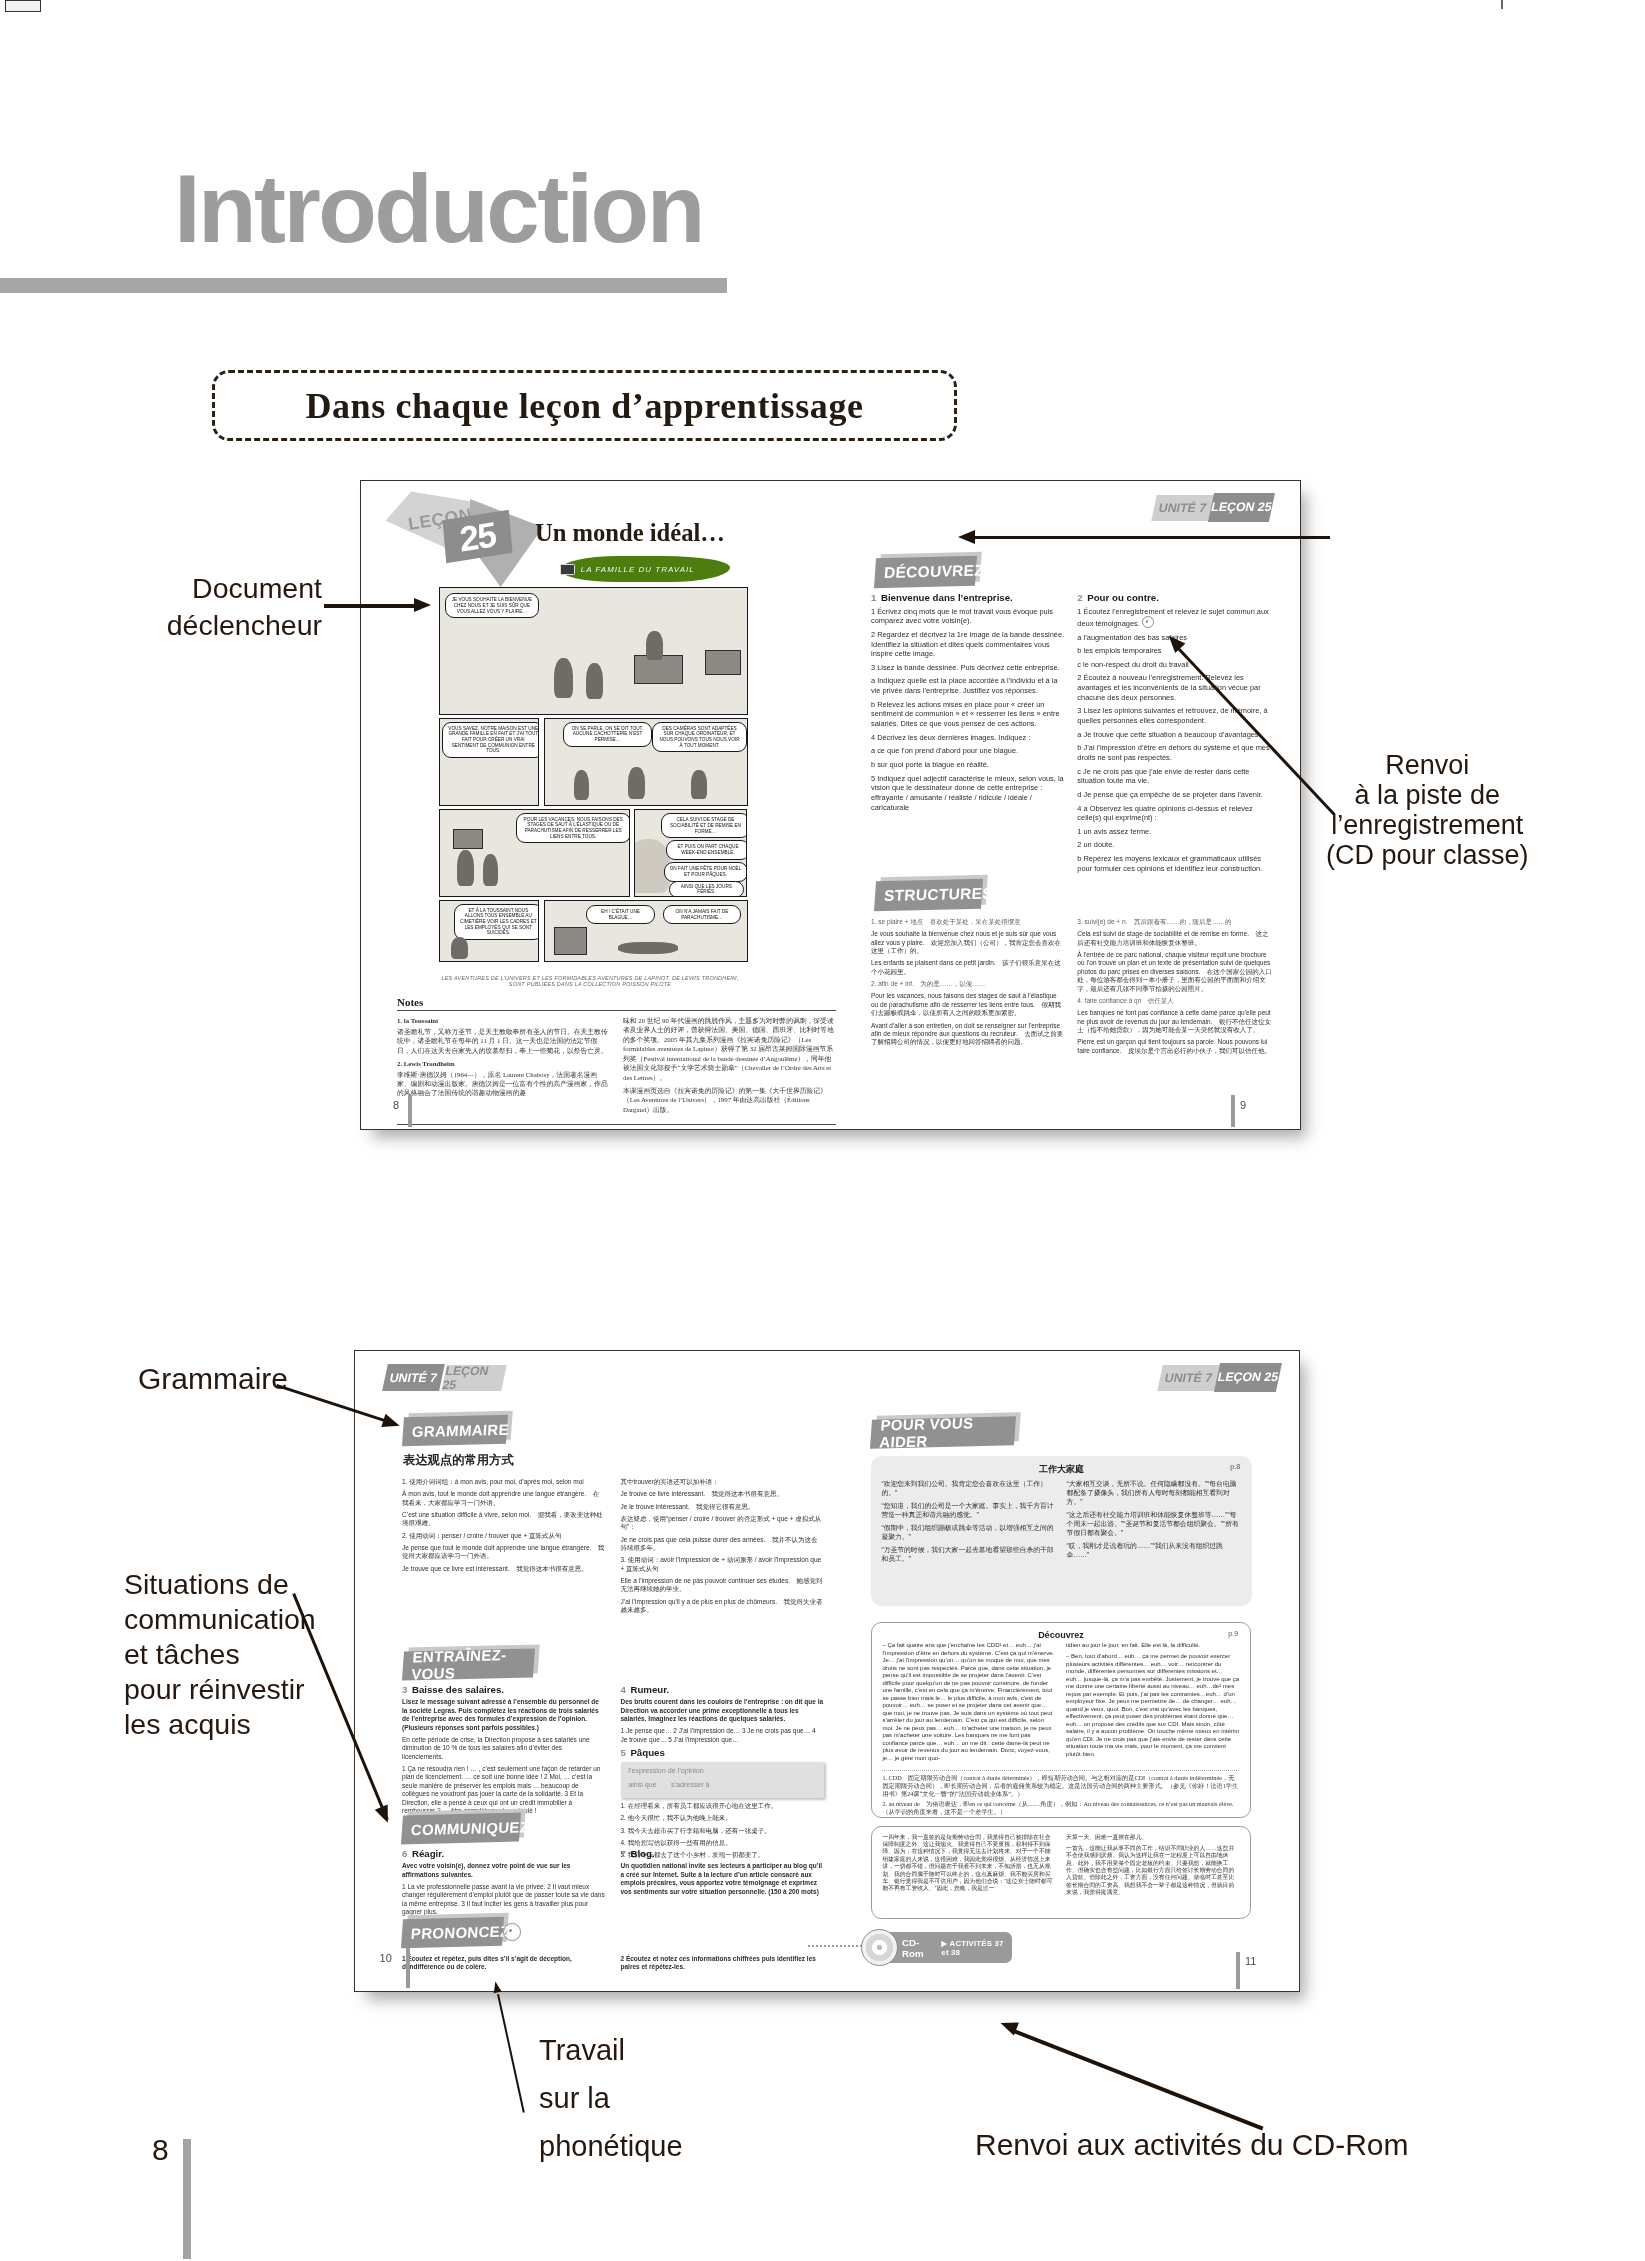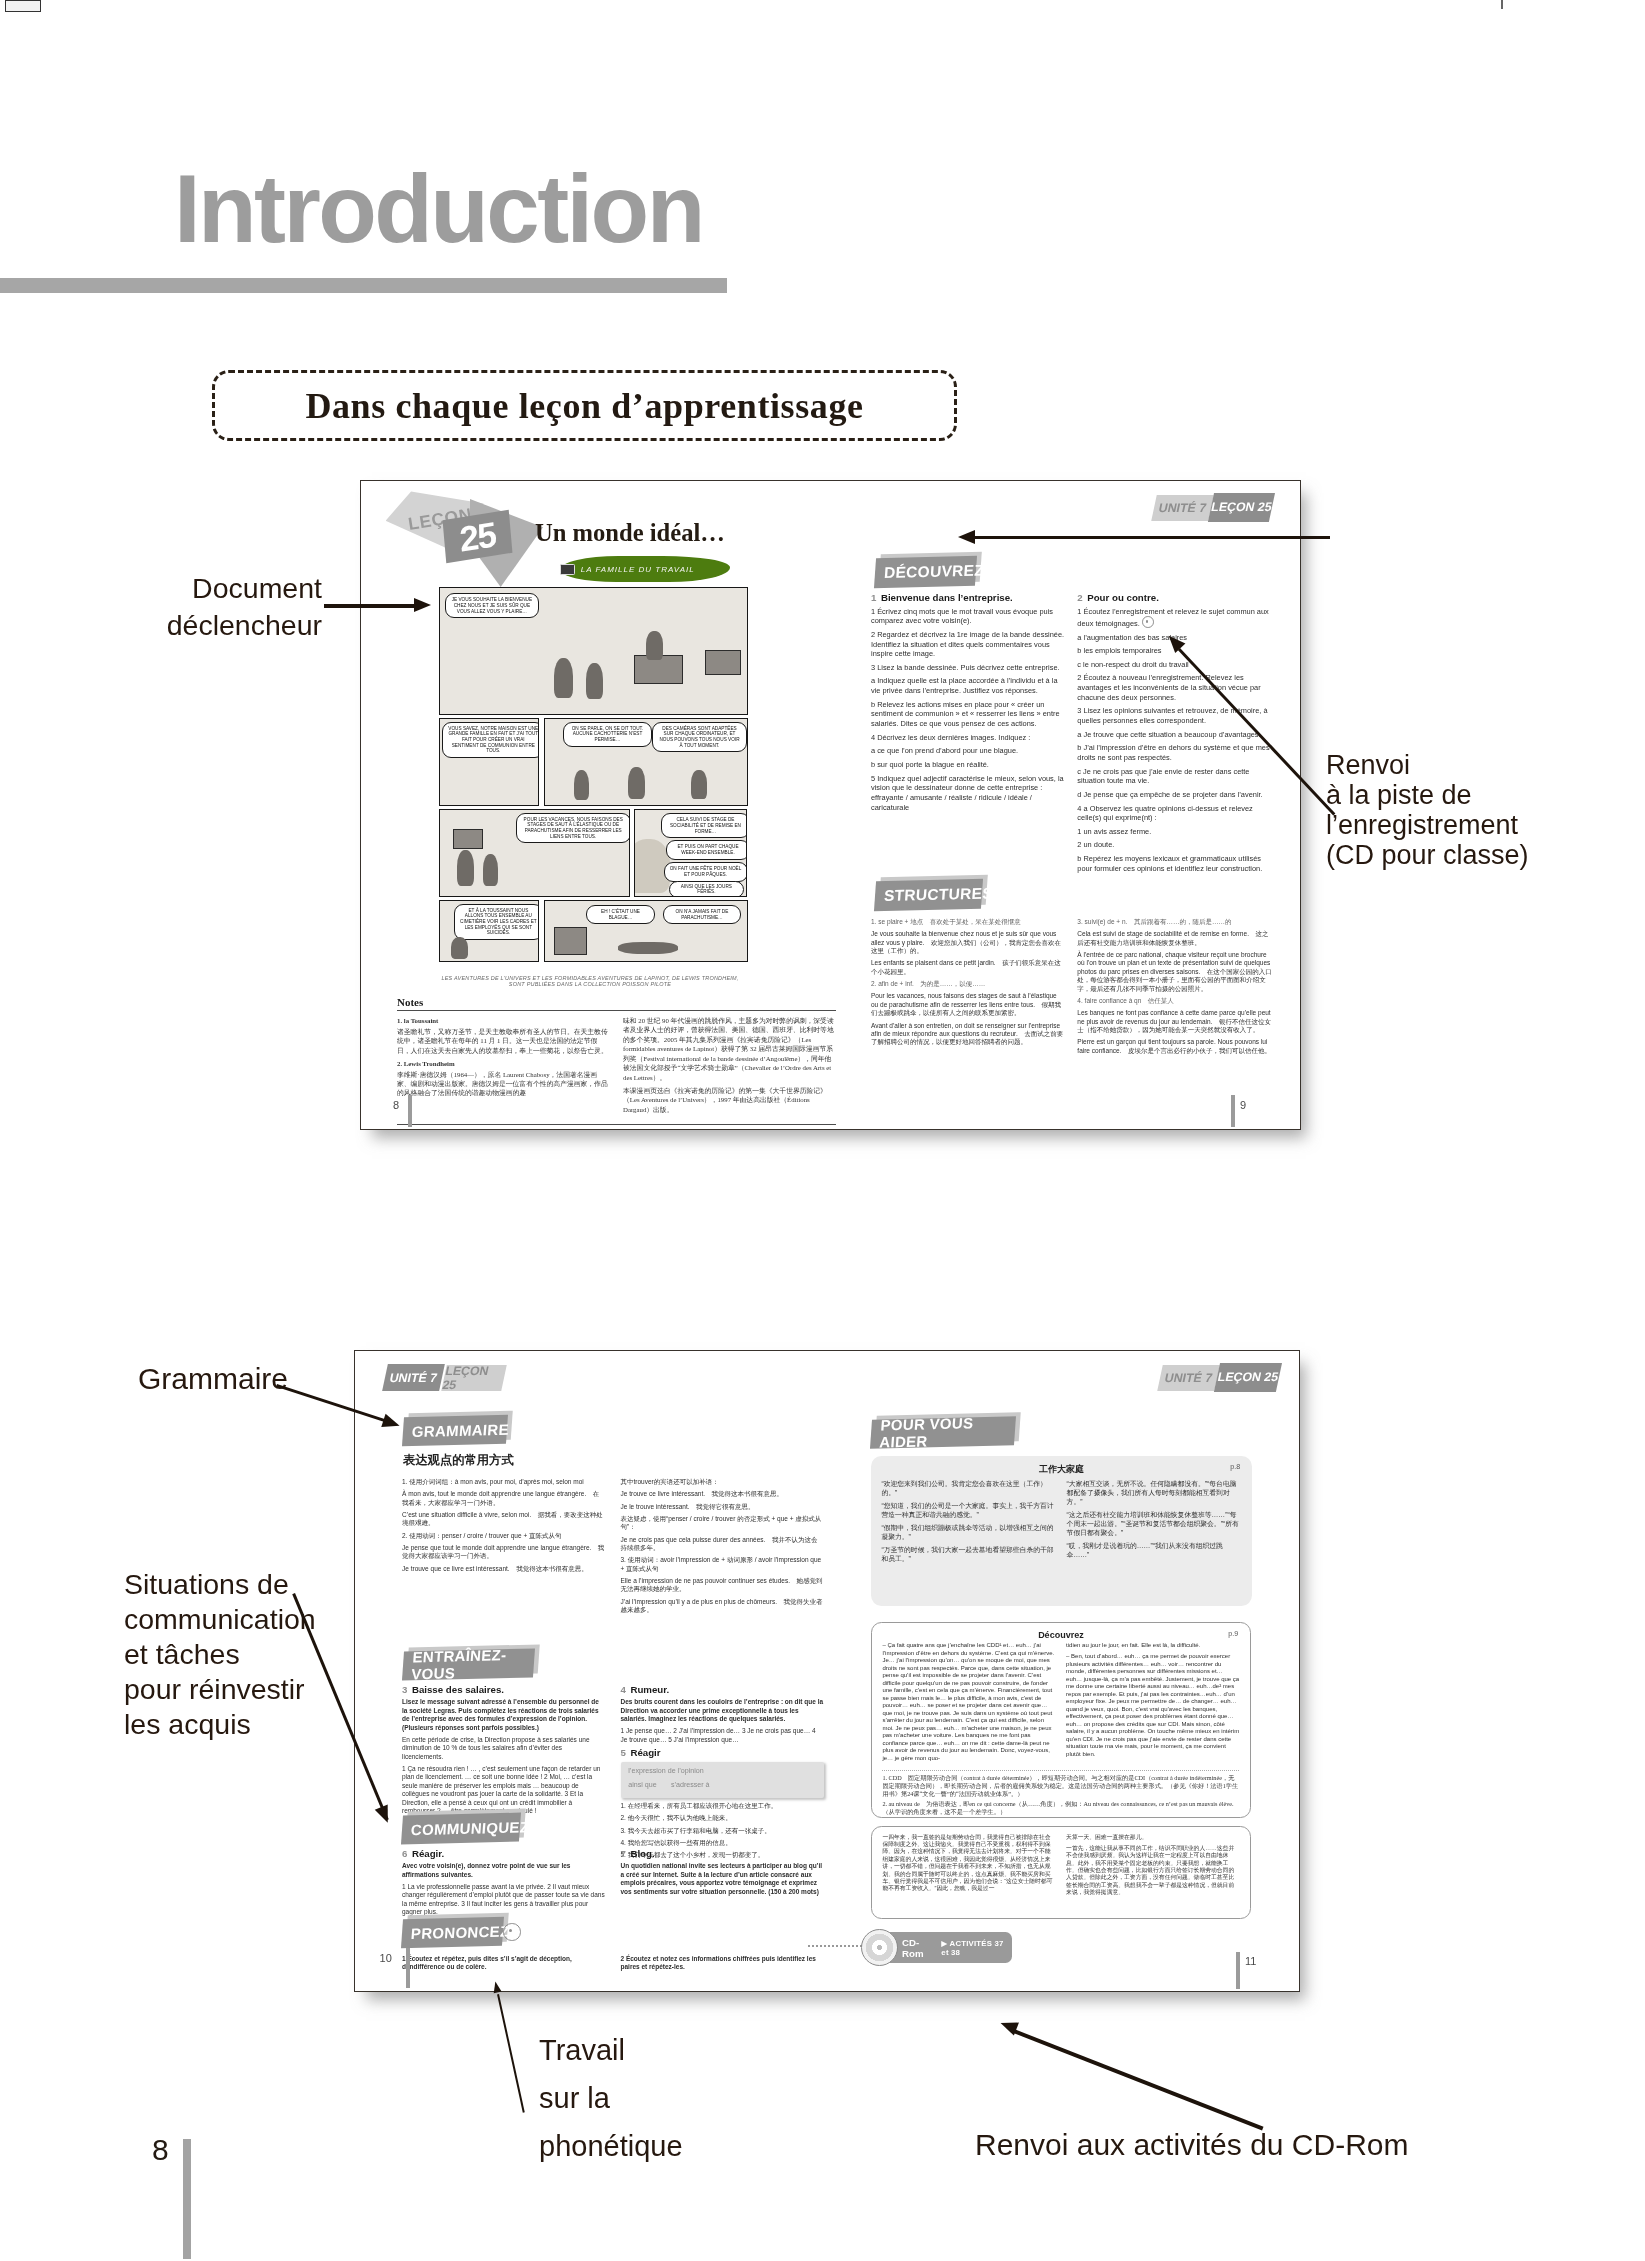--- a/index.html
+++ b/index.html
@@ -358,21 +358,21 @@
           </div>
       </div>
       <div class="bkcol small" style="width:203px;">
         <p class="extitle"><span class="exnum">4</span><span>Rumeur.</span></p>
         <div class="lead">
             <p>Des bruits courent dans les couloirs de l’entreprise : on dit que la Direction va accorder une prime exceptionnelle à tous les salariés. Imaginez les réactions de quelques salariés.</p>
           </div>
         <div>
             <p>1 Je pense que… 2 J’ai l’impression de… 3 Je ne crois pas que… 4 Je trouve que… 5 J’ai l’impression que…</p>
           </div>
-        <p class="extitle" style="margin-top:5.2px;"><span class="exnum">5</span><span>Réagir</span></p>
+        <p class="extitle" style="margin-top:5.2px;"><span class="exnum">5</span><span>Pâques</span></p>
         <div class="themebox">
             <p>l’expression de l’opinion</p>
             <p>ainsi que　　s’adresser à</p>
           </div>
         <div>
             <p>1. 在经理看来，所有员工都应该很开心地在这里工作。</p>
             <p>2. 他今天很忙，我不认为他晚上能来。</p>
             <p>3. 我今天去超市买了行李箱和电脑，还有一张桌子。</p>
             <p>4. 我给您写信以获得一些有用的信息。</p>
             <p>5. 我们今天都去了这个小乡村，发现一切都变了。</p>
@@ -493,21 +493,21 @@
   <div class="note-label" style="left:155px;top:570px;width:167px;text-align:right;line-height:37px;">
       <p>Document</p>
       <p>déclencheur</p>
     </div>
   <div class="shaft" style="left:324px;top:604px;width:92px;height:3.9px;"></div>
   <div class="ah ah-right" style="left:414px;top:598px;"></div>
 
   <div class="shaft" style="left:975px;top:536px;width:355px;height:3.2px;"></div>
   <div class="ah ah-left" style="left:958px;top:530px;"></div>
 
-  <div class="note-label" style="left:1326px;top:750px;font-size:27px;line-height:30px;">
+  <div class="note-label" style="left:1326px;top:750px;font-size:27px;line-height:30px;text-align:center;">
       <p>Renvoi</p>
       <p>à la piste de</p>
       <p>l’enregistrement</p>
       <p>(CD pour classe)</p>
     </div>
   <div class="shaft" style="left:1180px;top:648px;width:227px;height:3.2px;transform:rotate(46.8deg);"></div>
   <div class="ah ah-left" style="left:1166px;top:635px;transform:rotate(46.8deg);"></div>
 
   <div class="note-label" style="left:138px;top:1362px;font-size:30px;">
     <p>Grammaire</p>

